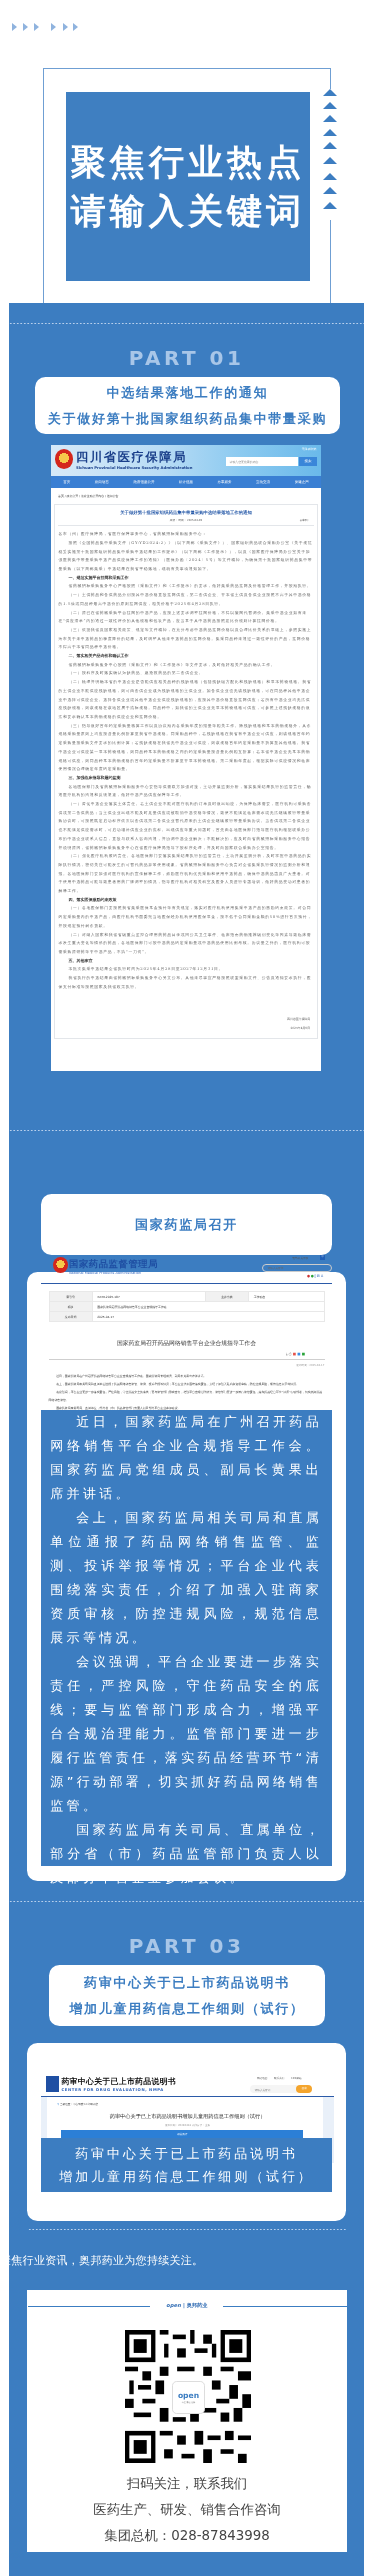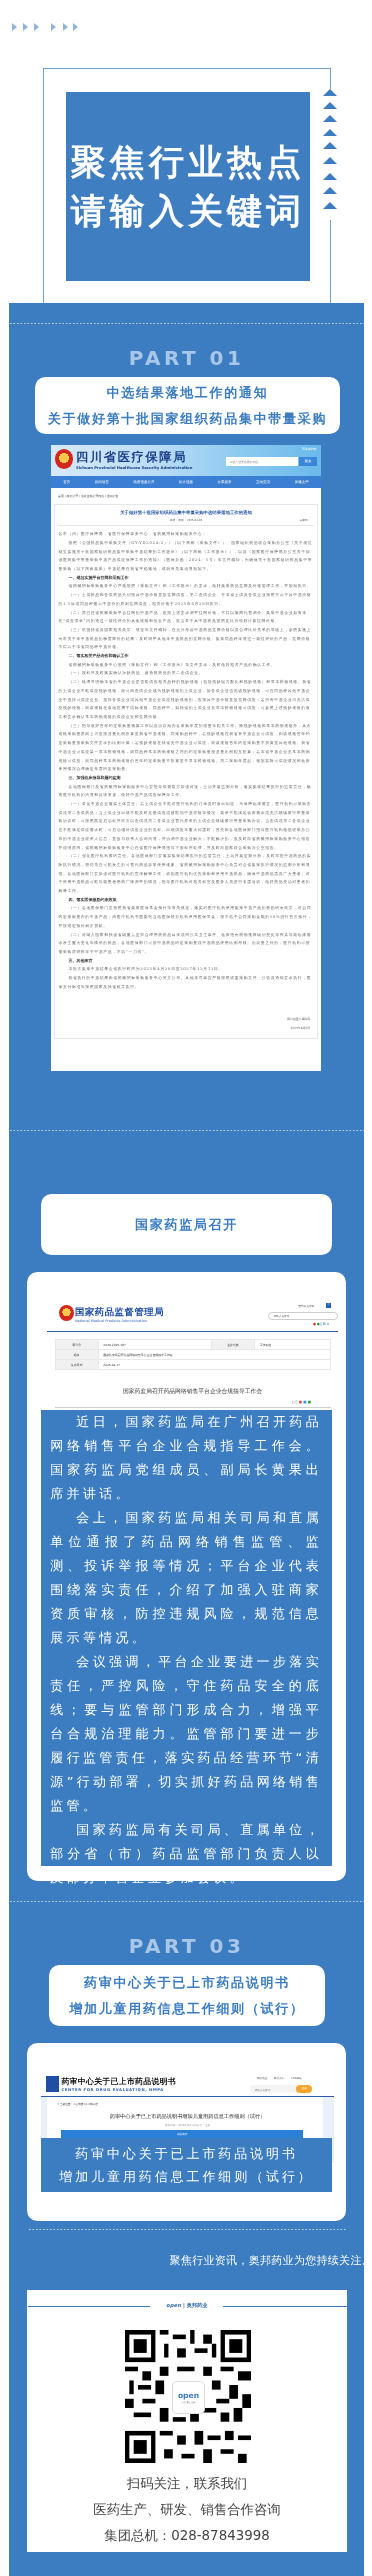--- a/index.html
+++ b/index.html
@@ -40,21 +40,21 @@
   .sc-meta { font-size: 2.6px; color: #555; text-align: center; margin-top: 3.5px; position: relative; }
   .sc-share { position: absolute; right: 3.5px; top: 0; font-size: 2.6px; color: #555; }
   .sc-hr { height: 0.6px; background: #e3e6ea; margin: 2.9px 0 4.7px; }
   .sc-p { font-family: "DejaVu Serif", serif; font-size: 3.8px; color: #666; line-height: 8.7px; letter-spacing: 0.7px; text-indent: 10px; }
   .sc-p.noindent { text-indent: 0; }
   .sc-h { font-size: 4px; font-weight: bold; color: #333; line-height: 8.7px; padding-left: 10px; }
   .sc-sign { text-align: right; font-family: "DejaVu Serif", serif; font-size: 2.9px; color: #555; line-height: 9.3px; padding-right: 3.5px; }
 
   
   .card2 { left: 27px; top: 1272px; width: 319px; height: 609px; background: #ffffff; border-radius: 10.5px; }
-  .shot2 { position: absolute; left: 47px; top: 1247px; width: 291px; height: 166px; margin-top: 48px; }
+  .shot2 { position: absolute; left: 41px; top: 1247px; width: 291px; height: 166px; }
   .nm-logo-cn { position: absolute; left: 28px; top: 5.8px; font-size: 9.3px; font-weight: bold; color: #1f4fa3; letter-spacing: 0.6px; }
   .nm-logo-en { position: absolute; left: 28px; top: 19px; font-size: 3.5px; color: #3a6cc0; }
   .nm-search { position: absolute; left: 221px; top: 11.7px; width: 70px; height: 8.2px; border: 0.6px solid #ccc; border-radius: 4.7px; font-size: 2.6px; color: #666; padding: 1.7px 4.7px; }
   .nm-toplinks { position: absolute; left: 251px; top: 4.1px; font-size: 2.6px; color: #555; }
   .nm-lang { position: absolute; left: 279px; top: 2.9px; width: 4.7px; height: 4.7px; background: #2160b8; color: #fff; font-size: 2.6px; text-align: center; line-height: 4.7px; }
   .nm-icons { position: absolute; left: 266px; top: 22px; font-size: 3.5px; letter-spacing: 0.6px; color: #c33; }
   .nm-rule { position: absolute; left: 0; top: 31px; width: 291px; height: 1.2px; background: #2b5aa8; }
   .nm-table { position: absolute; left: 7.6px; top: 39px; width: 276px; border: 0.6px solid #e4e4e4; border-collapse: collapse; font-size: 2.9px; color: #333; }
   .nm-table td { border: 0.6px solid #e8e8e8; height: 10px; padding: 0 4.7px; }
   .nm-table td.k { background: #f1f1f1; text-align: center; width: 43px; }
@@ -82,21 +82,21 @@
   .cde-inner { position: absolute; left: 5.8px; top: 21px; width: 276px; height: 66px; background: #ffffff; }
   .cde-crumb { position: absolute; left: 16.3px; top: 26px; font-size: 2.6px; color: #333; }
   .cde-title { position: absolute; left: 0; width: 293px; top: 37px; text-align: center; font-size: 5.2px; color: #222; }
   .cde-meta { position: absolute; left: 0; width: 293px; top: 47px; text-align: center; font-size: 2.6px; color: #999; }
   .cde-bar { position: absolute; left: 20.4px; top: 54px; width: 242px; height: 9.3px; background: #2c7fd6; color: #fff; font-size: 2.6px; text-align: center; line-height: 9.3px; }
   .cde-th { position: absolute; top: 65px; font-size: 2.6px; color: #333; }
   .cde-row { position: absolute; top: 75px; left: 23px; font-size: 2.6px; color: #333; }
   .cde-row .lnk { color: #2a60b8; margin-left: 4.7px; }
 
   
-  .footer-text { position: absolute; left: 0; width: 373px; top: 2253px; text-align: right; color: #ffffff; font-size: 11px; letter-spacing: 0.3px; font-family: Liberation Mono, monospace; }
+  .footer-text { position: absolute; left: 0; width: 373px; top: 2253px; text-align: left; color: #ffffff; font-size: 11px; letter-spacing: 0.3px; font-family: Liberation Mono, monospace; }
   .qr-panel { left: 27px; top: 2290px; width: 320px; height: 262px; background: #ffffff; }
   .qr-rule { position: absolute; top: 16.3px; height: 0.6px; background: #3c7dc1; }
   .qr-brand { position: absolute; top: 11.7px; left: 0; width: 320px; text-align: center; font-size: 5.2px; font-weight: bold; color: #2f6bb3; }
   .qr-code { position: absolute; left: 98px; top: 40px; width: 126px; height: 133px; background: #ffffff; }
   .qr-center { position: absolute; left: 47px; top: 51px; width: 33px; height: 33px; background: #fff; border: 0.6px solid #ddd; border-radius: 4.7px; display: flex; flex-direction: column; align-items: center; justify-content: center; }
   .qr-center .open { font-size: 7.6px; font-weight: bold; color: #3c7dc1; }
   .qr-center .sub { font-size: 2px; color: #888; margin-top: 1.2px; }
   .qr-lines { position: absolute; left: 0; width: 320px; top: 181px; text-align: center; color: #444; font-size: 13.4px; line-height: 26px; }
 </style>
 </head>

